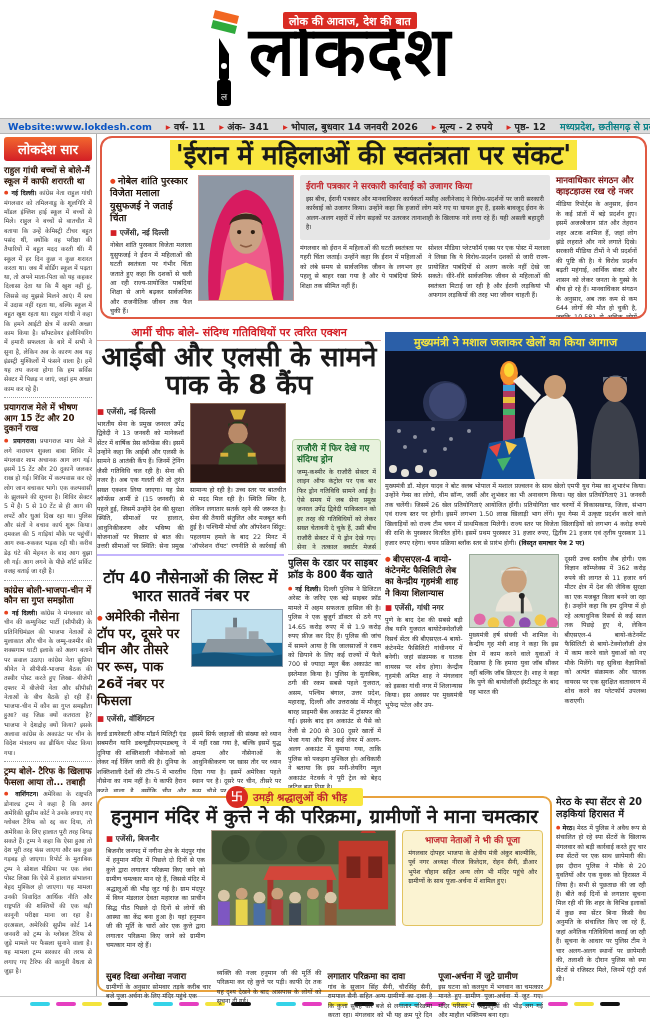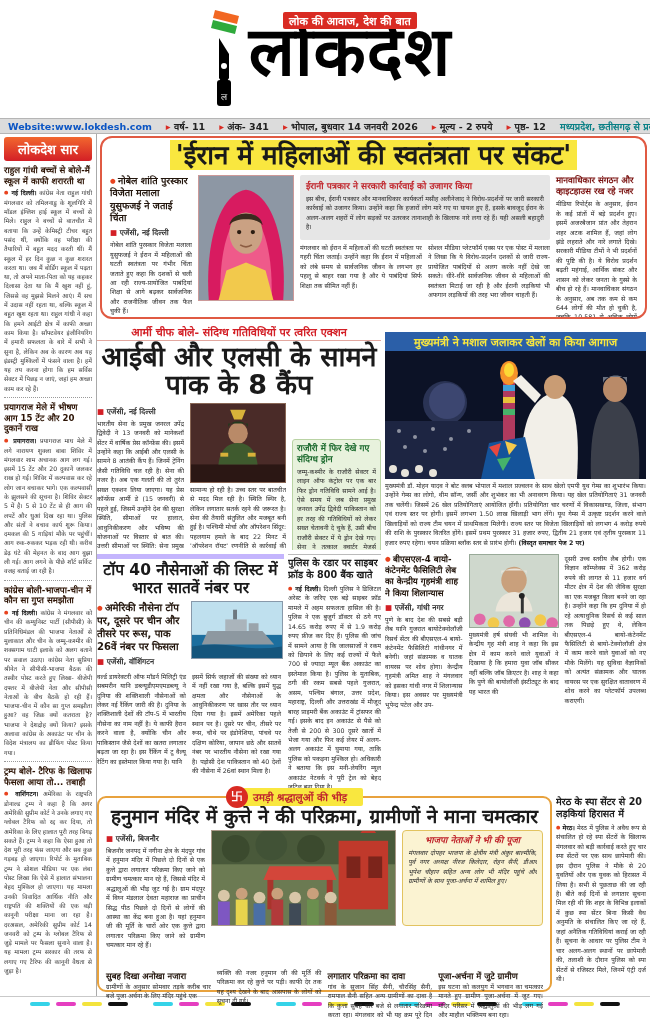--- a/index.html
+++ b/index.html
@@ -70,33 +70,33 @@
   .kicker { color:#d31f26; font-size:11px; font-weight:800; text-align:center; border-bottom:1px solid #e3a79f; padding-bottom:1px; }
   .army-head { font-size:27px; font-weight:800; text-align:center; line-height:1.05; margin:2px 0 3px 0; }
   .greenbox { background:#e8f2dd; border:1px solid #b9d3a4; border-radius:3px; padding:3px 4px;margin-top:36px; }
   .greenbox h4 { font-size:8.8px; font-weight:800; color:#1d6b2f; line-height:1.25; margin-bottom:2px; }
   
   .cm { left:288px; top:198px; width:261px; height:226px; }
   .blue-strip { background:#2b5fa8; color:#f9e73f; font-weight:800; font-size:11px; text-align:center; padding:2px 0; }
   .pageref { font-weight:bold; color:#111; }
   
   .navy { left:0; top:420px; width:187px; height:238px; }
-  .navy-head { font-size:15.5px; font-weight:800; text-align:center; line-height:1.15; border-top:5px solid #c4b5fd; padding-top:3px; }
+  .navy-head { font-size:15.5px; font-weight:800; text-align:center; line-height:1.15; border-top:2px solid #c4b5fd; padding-top:14px; }
   
   .cyber { left:191px; top:420px; width:93px; height:240px; }
   .cyber-head { font-size:9.6px; font-weight:800; line-height:1.3; border-top:1px solid #bbb; padding-top:2px; margin-bottom:2px; }
   
   .lab { left:288px; top:420px; width:261px; height:238px; }
   .lab-head { font-size:20px; font-weight:800; text-align:center; line-height:1.12; margin-bottom:3px; }
   
   .temple { left:0; top:662px; width:455px; height:196px; border:2px solid #e8a23d; border-radius:9px; padding:8px 7px 4px 7px; overflow:visible; }
   .ribbon { position:absolute; top:-10px; left:138px; background:#f9e73f; color:#c0272d; font-weight:800; font-size:10.5px; padding:2px 16px; border-radius:2px; }
   .ribbon-ic { position:absolute; left:-11px; top:-2px; width:22px; height:22px; background:#d92b23; border-radius:50%; color:#fff; font-size:11px; text-align:center; line-height:22px; }
   .temple-head { font-size:19px; font-weight:800; text-align:center; line-height:1.1; margin-bottom:3px; }
-  .creambox { background:#fbf3d2; border:1px solid #e2c360; border-radius:4px; padding:3px 5px;font-style:italic; }
+  .creambox { background:#fbf3d2; border:1px solid #e2c360; border-radius:4px; padding:3px 5px; }
   .creambox h4 { font-size:8.8px; font-weight:800; color:#c0272d; text-align:center; margin-bottom:2px; }
   .mini-head { font-size:8.4px; font-weight:800; color:#22150c; margin:2px 0 1px 0; }
   
   .meerut { left:459px; top:662px; width:90px; height:196px; }
   .meerut-head { font-size:9.6px; font-weight:800; line-height:1.3; margin-bottom:2px; }
   .photo { display:block; width:100%; }
   .caption { font-size:6.3px; line-height:1.5; text-align:justify; color:#2b2b2b; margin-top:2px; }
 </style>
 </head>
 <body>
@@ -270,21 +270,21 @@
         <div class="caption" style="height:78px;overflow:hidden;">
           <span>मुख्यमंत्री डॉ. मोहन यादव ने बोट क्लब भोपाल में मशाल प्रज्वलन के साथ खेलो एमपी यूथ गेम्स का शुभारंभ किया। उन्होंने गेम्स का लोगो, थीम सॉन्ग, जर्सी और शुभंकर का भी अनावरण किया। यह खेल प्रतियोगिताएं 31 जनवरी तक चलेंगी। जिसमें 26 खेल प्रतियोगिताएं आयोजित होंगी। प्रतियोगिता चार चरणों में विकासखण्ड, जिला, संभाग एवं राज्य स्तर पर होगी। इसमें लगभग 1.50 लाख खिलाड़ी भाग लेंगे। यूथ गेम्स में उत्कृष्ट प्रदर्शन करने वाले खिलाड़ियों को राज्य टीम चयन में प्राथमिकता मिलेगी। राज्य स्तर पर विजेता खिलाड़ियों को लगभग 4 करोड़ रुपये की राशि के पुरस्कार वितरित होंगे। इसमें प्रथम पुरस्कार 31 हजार रुपए, द्वितीय 21 हजार एवं तृतीय पुरस्कार 11 हजार रुपए रहेगा। चयन प्रक्रिया ब्लॉक स्तर से प्रारंभ होगी।</span>
           <span class="pageref">(विस्तृत समाचार पेज 2 पर)</span>
         </div>
       </div>
 
       <div class="abs navy">
         <div class="navy-head">टॉप 40 नौसेनाओं की लिस्ट में भारत सातवें नंबर पर</div>
         <div class="cols" style="margin-top:3px;">
           <div style="width:88px;">
-            <div class="bullet-head" style="font-size:10px;">अमेरिकी नौसेना टॉप पर, दूसरे पर चीन और तीसरे पर रूस, पाक 26वें नंबर पर फिसला</div>
+            <div class="bullet-head" style="font-size:13px;">अमेरिकी नौसेना टॉप पर, दूसरे पर चीन और तीसरे पर रूस, पाक 26वें नंबर पर फिसला</div>
             <div class="byline">एजेंसी, वॉशिंगटन</div>
           </div>
           <svg class="photo" style="width:92px;height:58px;flex:none;border:1px solid #89a;" viewBox="0 0 92 58" preserveAspectRatio="none">
             <rect width="92" height="34" fill="#bfe0ee"></rect>
             <rect y="34" width="92" height="24" fill="#1c6e9e"></rect>
             <path d="M10 44 L16 30 L72 30 L84 44 Z" fill="#8d98a0"></path>
             <rect x="34" y="18" width="22" height="12" fill="#aab4bb"></rect>
             <rect x="42" y="8" width="4" height="10" fill="#6d7880"></rect>
             <rect x="58" y="22" width="10" height="8" fill="#9aa4ab"></rect>
             <path d="M0 46 Q23 42 46 46 T92 46 V58 H0 Z" fill="#15557c"></path>

